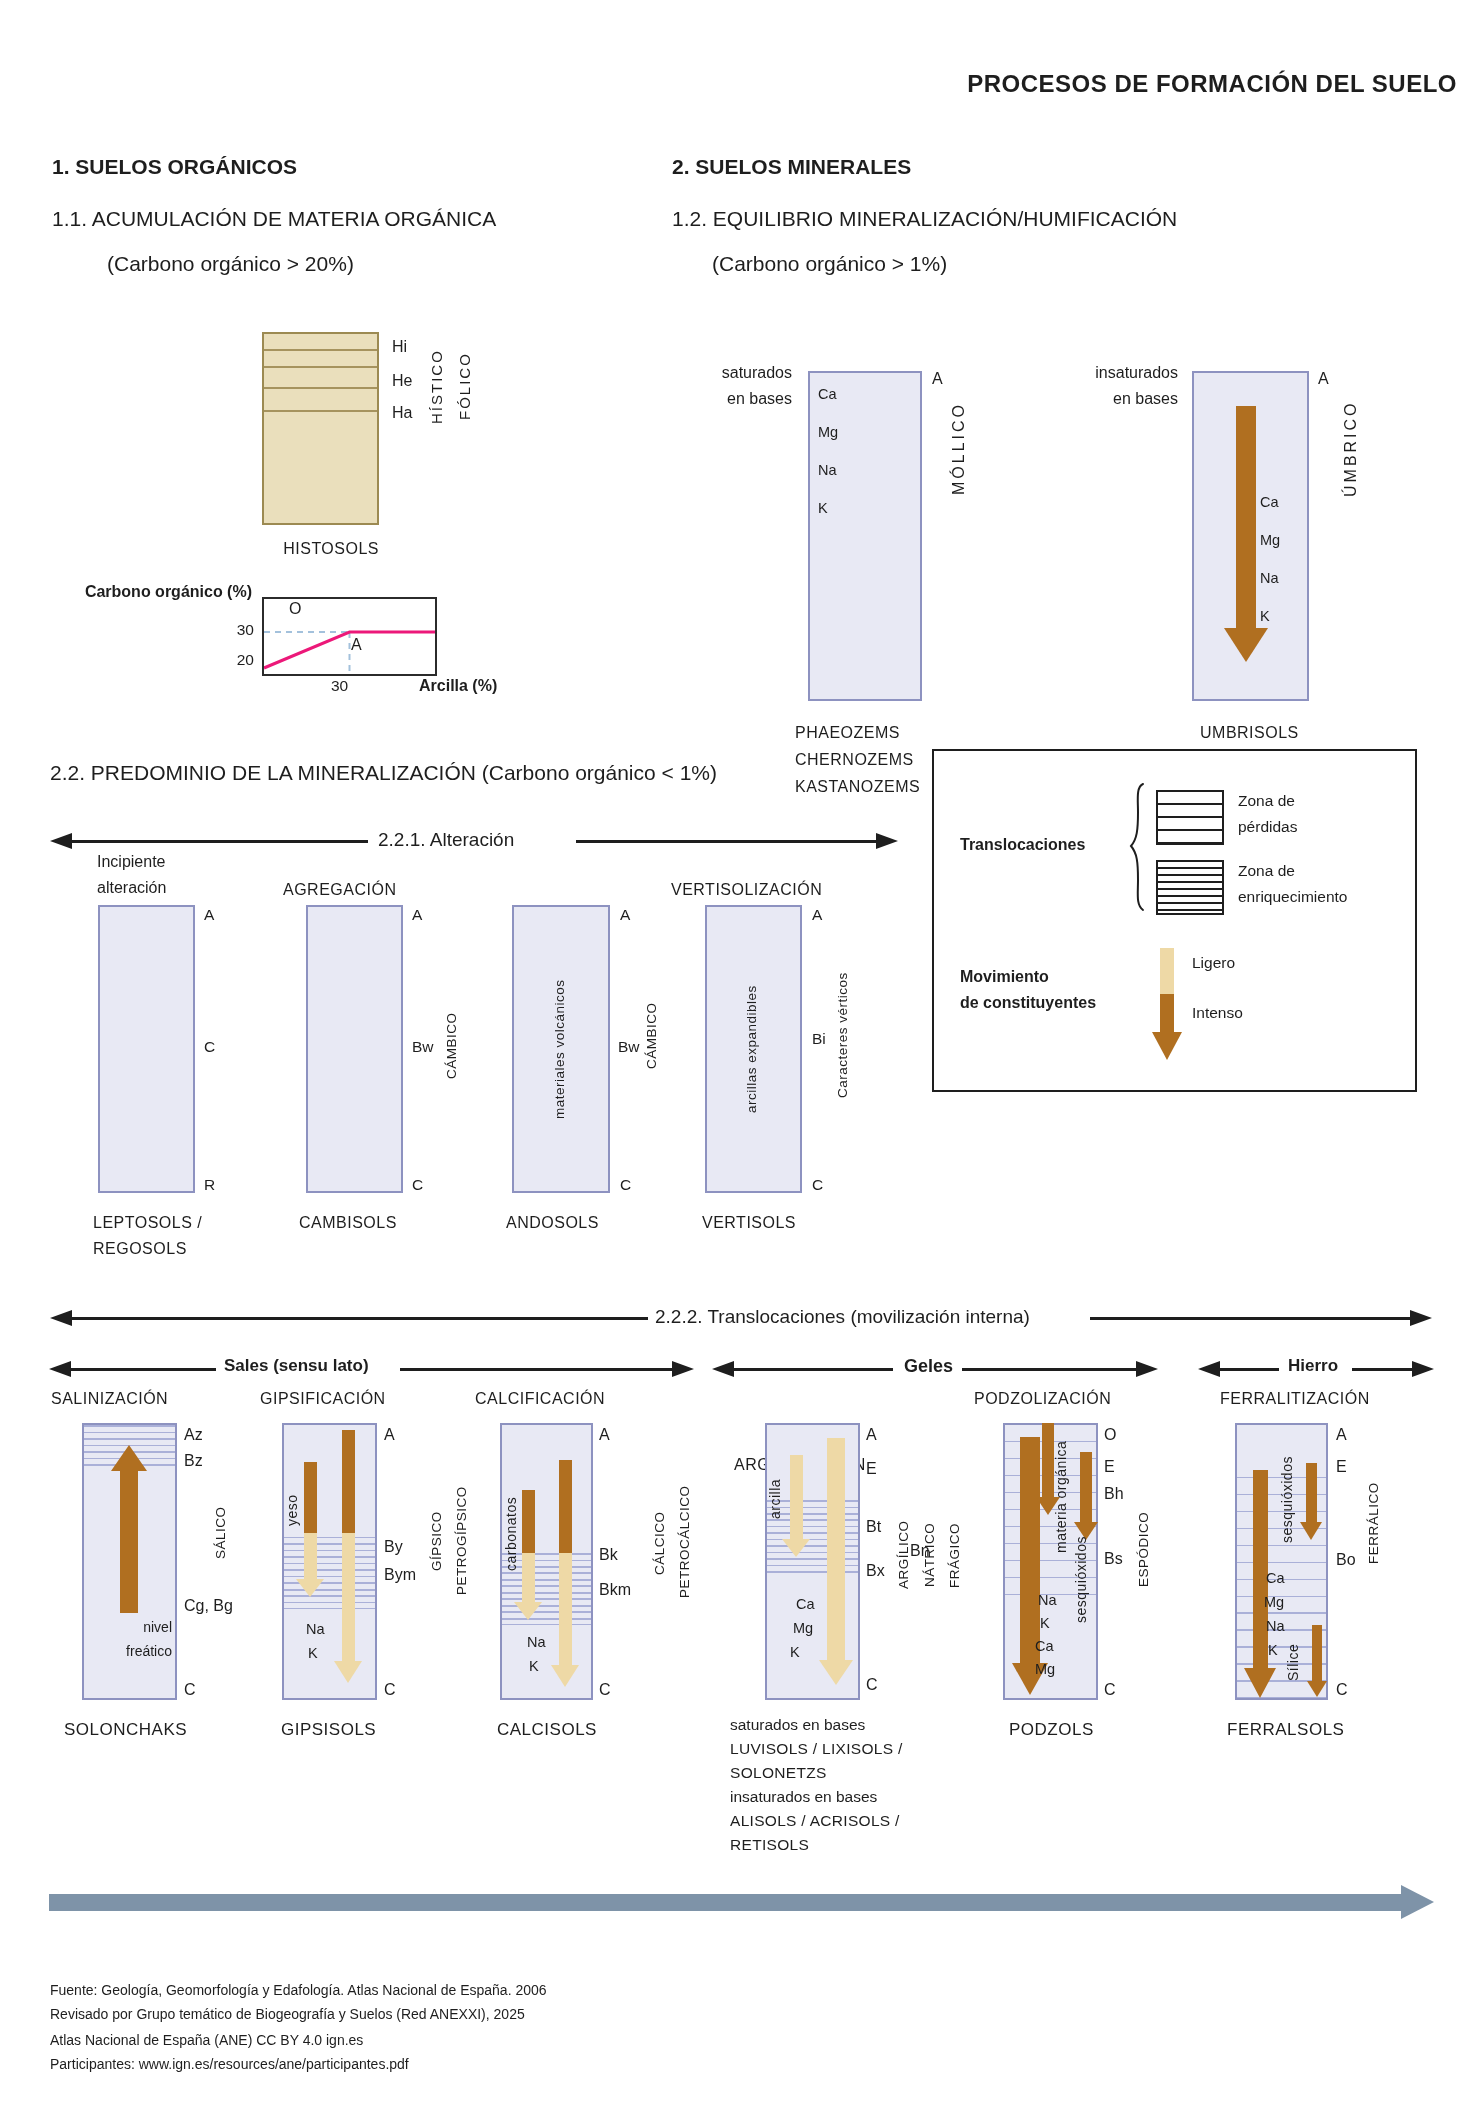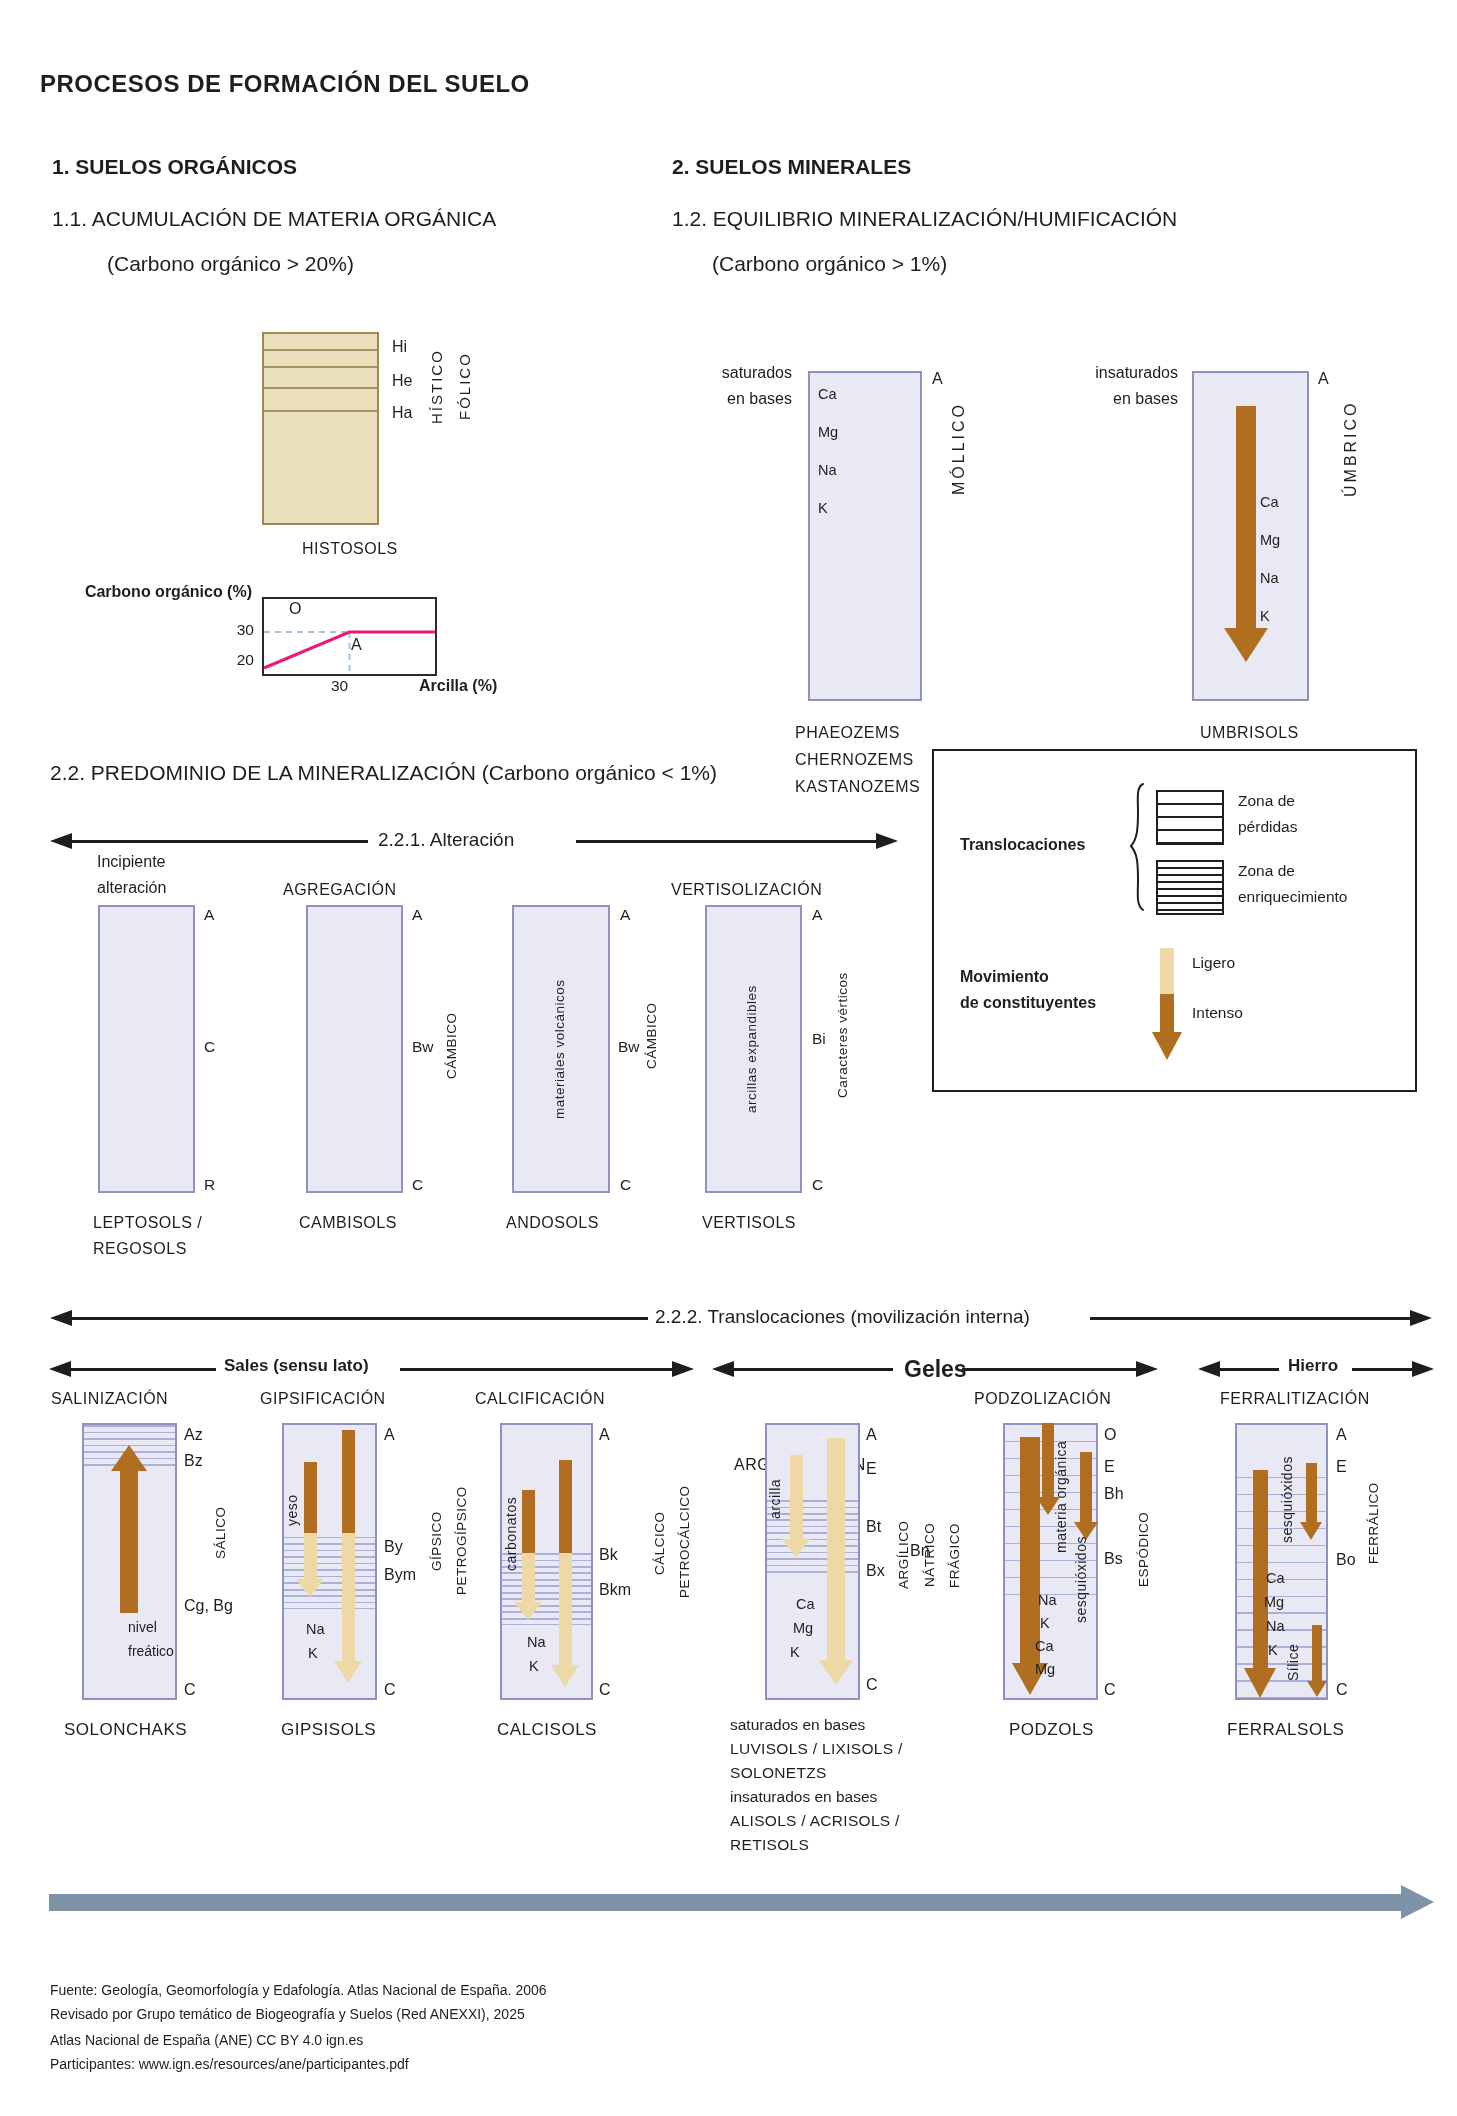--- a/index.html
+++ b/index.html
@@ -1,20 +1,20 @@
 <!DOCTYPE html>
 <html><head>
 <meta charset="utf-8">
 <style>
   html,body{margin:0;padding: 0;background:#fff;}
   #page{position:relative;width:1457px;height:2116px;background:#ffffff;
         font-family:"Liberation Sans",sans-serif;color:#1e1e1e;overflow:hidden;}
   .t{position:absolute;font-size:16px;color:#1e1e1e;white-space:nowrap;line-height:1.15;}
   .b{font-weight:bold;}
-  .ctr{text-align:left;padding-left:40px;}
+  .ctr{text-align:right;}
   .rt{text-align:right;}
   .col{position:absolute;background:#e8e9f4;border:2px solid #8d92c0;box-sizing:border-box;}
   .vt{position:absolute;writing-mode:vertical-rl;transform:rotate(180deg);white-space:nowrap;
       font-size:13.5px;letter-spacing:.5px;color:#1e1e1e;display:flex;align-items:center;justify-content:center;}
   .hz{position:absolute;font-size:16px;color:#1e1e1e;white-space:nowrap;}
   .arr{position:absolute;}
   .arr i{position:absolute;display:block;}
   .tri{position:absolute;width:0;height:0;border-style:solid;border-color:transparent;}
   .bl{position:absolute;height:2.5px;background:#1e1e1e;}
   .str-d{background-image:repeating-linear-gradient(to bottom,#aab0d8 0,#aab0d8 1.5px,transparent 1.5px,transparent 6.5px);}
@@ -165,21 +165,21 @@
   <div class="tri" style="left:1410px;top:1310px;border-width:8px 0 8px 22px;border-left-color:#1e1e1e;"></div>
 
   <div class="tri" style="left:49px;top:1361px;border-width:8px 22px 8px 0;border-right-color:#1e1e1e;"></div>
   <div class="bl" style="left:69px;top:1368px;width:147px;"></div>
   <div class="t" style="left:224px;top:1356px;font-size:17px;font-weight:600;">Sales (sensu lato)</div>
   <div class="bl" style="left:400px;top:1368px;width:272px;"></div>
   <div class="tri" style="left:672px;top:1361px;border-width:8px 0 8px 22px;border-left-color:#1e1e1e;"></div>
 
   <div class="tri" style="left:712px;top:1361px;border-width:8px 22px 8px 0;border-right-color:#1e1e1e;"></div>
   <div class="bl" style="left:734px;top:1368px;width:159px;"></div>
-  <div class="t" style="left:904px;top:1356px;font-size:23px;font-weight:600;">Geles</div>
+  <div class="t" style="left:904px;top:1356px;font-size:18px;font-weight:600;">Geles</div>
   <div class="bl" style="left:962px;top:1368px;width:174px;"></div>
   <div class="tri" style="left:1136px;top:1361px;border-width:8px 0 8px 22px;border-left-color:#1e1e1e;"></div>
 
   <div class="tri" style="left:1198px;top:1361px;border-width:8px 22px 8px 0;border-right-color:#1e1e1e;"></div>
   <div class="bl" style="left:1220px;top:1368px;width:59px;"></div>
   <div class="t" style="left:1288px;top:1356px;font-size:17px;font-weight:600;">Hierro</div>
   <div class="bl" style="left:1352px;top:1368px;width:60px;"></div>
   <div class="tri" style="left:1412px;top:1361px;border-width:8px 0 8px 22px;border-left-color:#1e1e1e;"></div>
 
   <div class="t" style="left:51px;top:1390px;letter-spacing:.5px;">SALINIZACIÓN</div>

